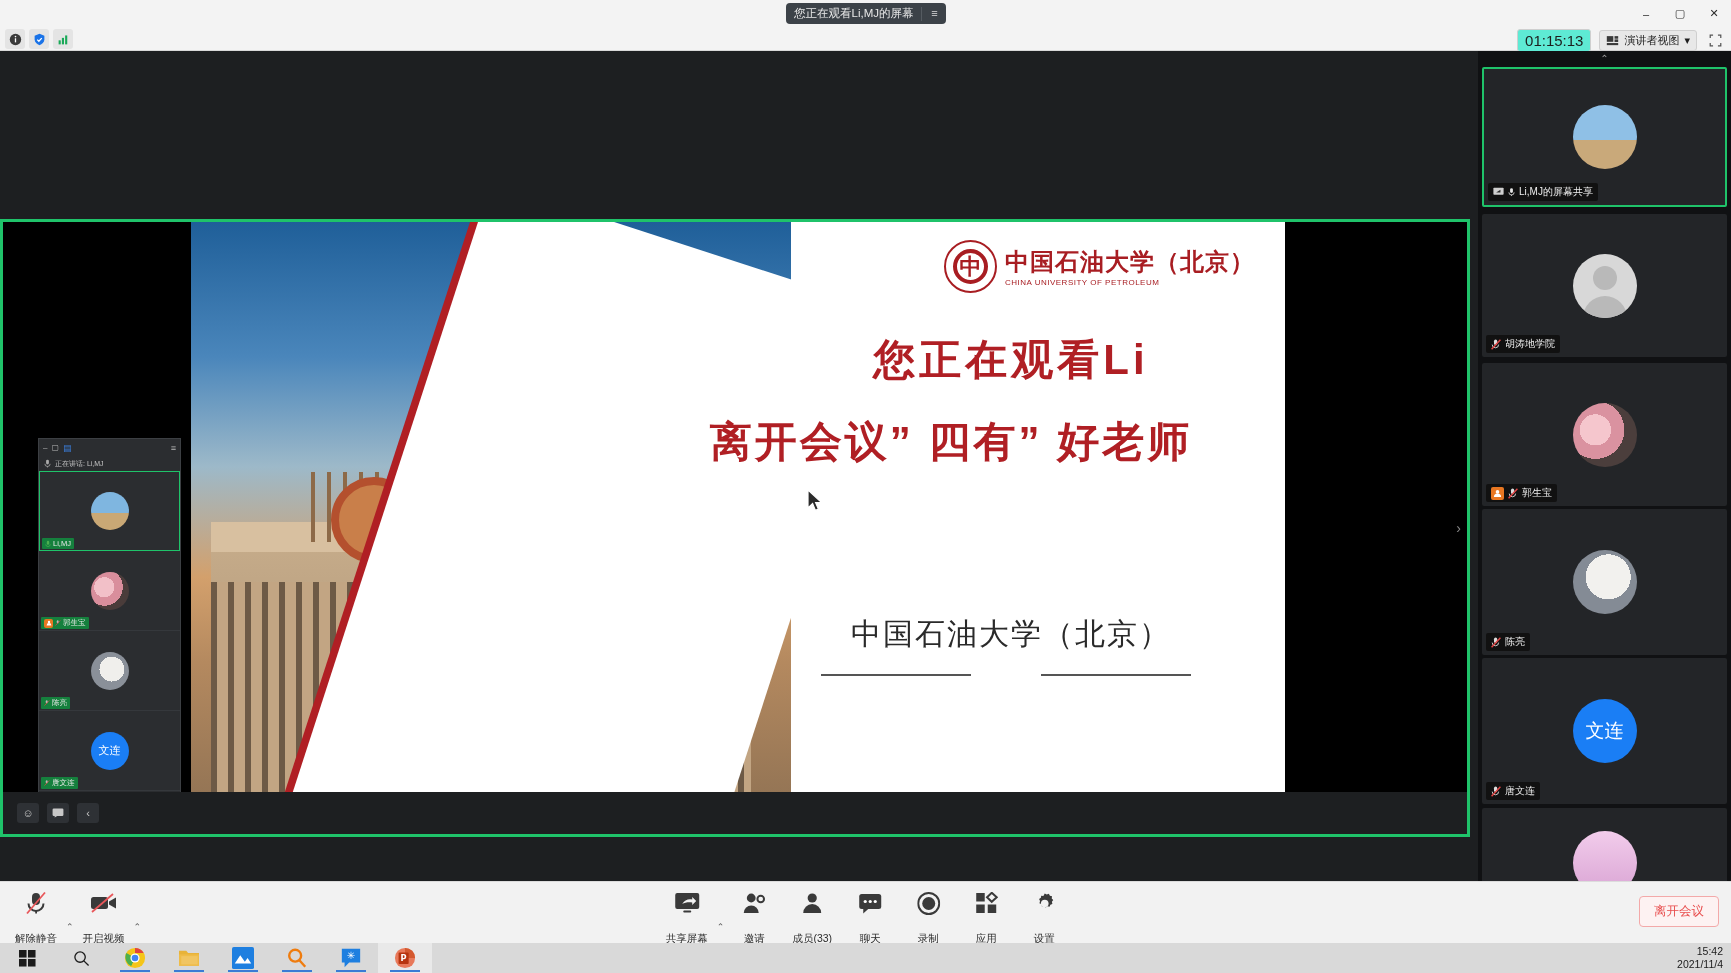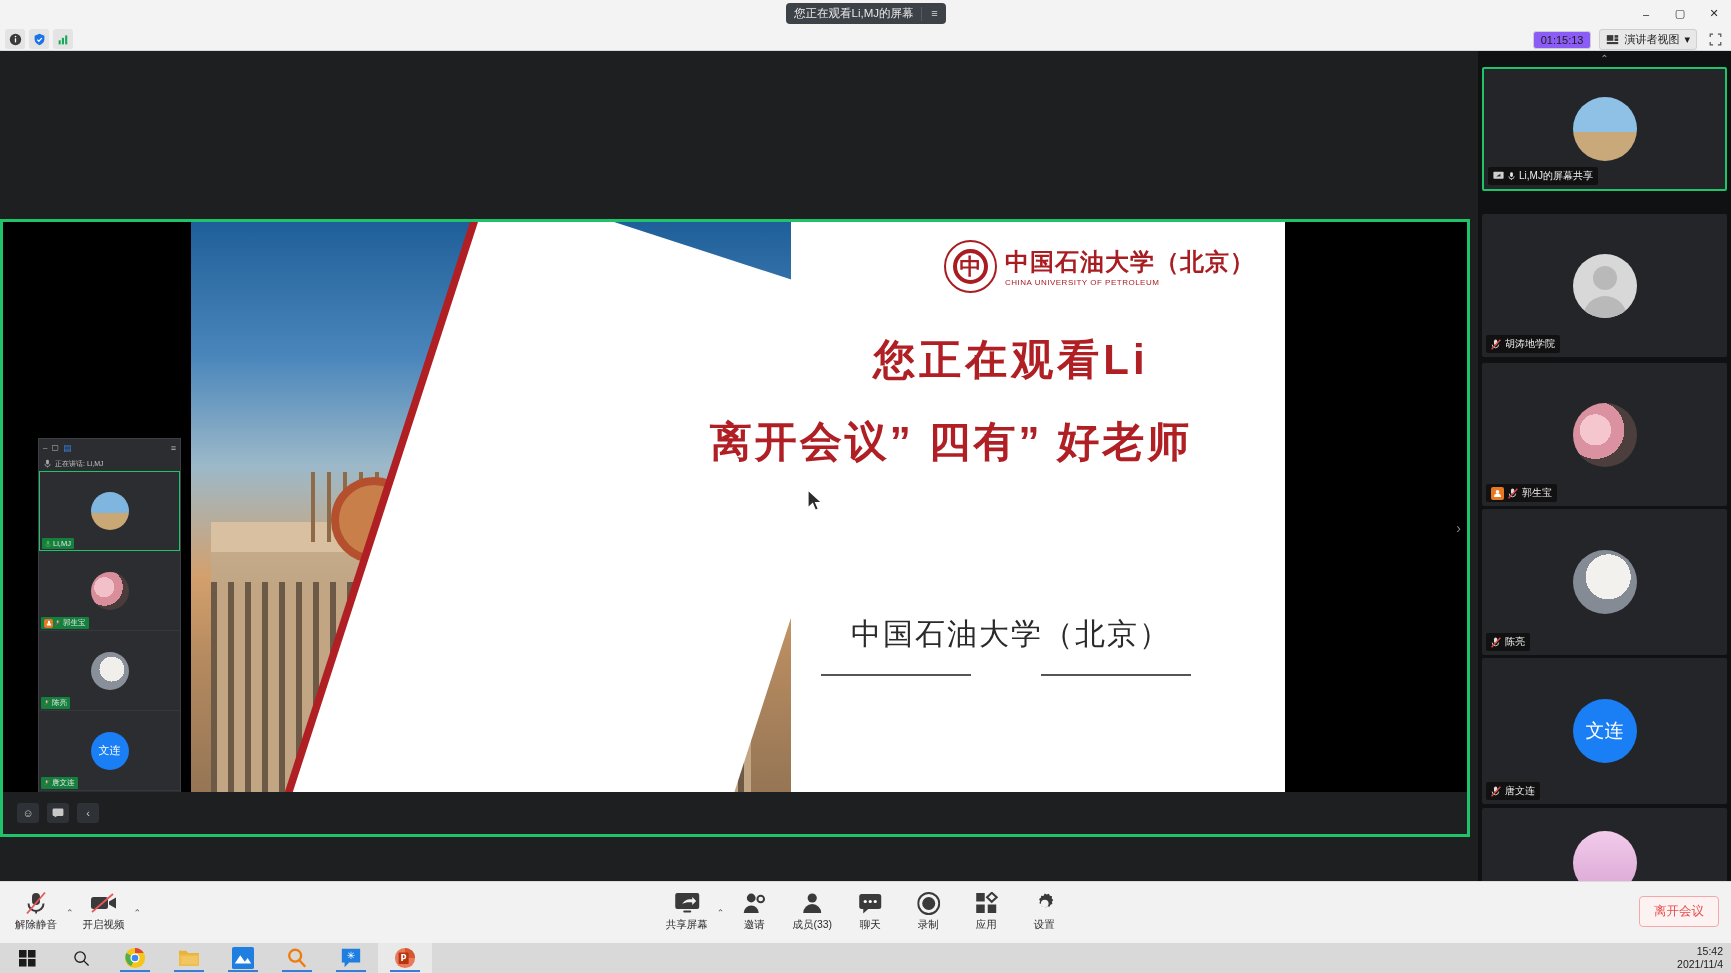--- a/index.html
+++ b/index.html
@@ -44,22 +44,22 @@
   }
   .subbar-left { position: absolute; left: 5px; top: 2px; display: flex; gap: 4px; }
   .sb-btn {
     width: 20px; height: 20px; border-radius: 3px; background: #e4e4e4;
     display: flex; align-items: center; justify-content: center;
   }
   .subbar-right {
     position: absolute; right: 6px; top: 2px; display: flex; align-items: center; gap: 8px;
   }
   .timer-box {
-    background: #8b5cf6; border: 1px solid #cfcfcf; border-radius: 3px;
-    font-size: 11px; color: #1d1d1d; padding: 2px 7px; font-family: "Liberation Sans", sans-serif;
+    background: #5eead4; border: 1px solid #cfcfcf; border-radius: 3px;
+    font-size: 15px; color: #1d1d1d; padding: 2px 7px; font-family: "Liberation Sans", sans-serif;
   }
   .view-box {
     background: #e8e8e8; border: 1px solid #cfcfcf; border-radius: 3px;
     font-size: 11px; color: #1d1d1d; padding: 2px 6px;
     display: flex; align-items: center; gap: 5px;
   }
   .fs-box { width: 20px; height: 18px; display:flex;align-items:center;justify-content:center; }
 
   
   .stage {
@@ -239,21 +239,21 @@
   .mtoolbar {
     position:absolute; left:0; top:881px; width:1731px; height:62px;
     background:#f2f2f2; border-top:1px solid #dcdcdc;
   }
   .mt-left { position:absolute; left:8px; top:6px; display:flex; align-items:flex-end; gap:2px; }
   .mt-center {
     position:absolute; left:50%; transform:translateX(-50%); top:6px;
     display:flex; align-items:flex-end; gap:2px;
   }
   .mt-item {
-    width:56px; display:flex; flex-direction:column; align-items:center; gap:3px;
+    width:56px; display:flex; flex-direction:column; align-items:center; gap:17px;
     padding-top:3px;
   }
   .mt-ico { height:24px; display:flex; align-items:center; justify-content:center; }
   .mt-lbl { font-size:10.5px; color:#2c2c2c; white-space:nowrap; }
   .mt-caret { font-size:9px; color:#555; padding-bottom:14px; }
   .leave-btn {
     position:absolute; right:12px; top:14px; border:1px solid #f3a9a9;
     color:#e84c4c; background:#fdf2f2; border-radius:4px;
     font-size:12.5px; padding:6px 14px;margin-left:12px;
   }
@@ -469,21 +469,21 @@
     </div>
 
     <svg class="cursor" viewBox="0 0 18 24">
       <path d="M2 1 L2 19 L6.6 14.6 L9.4 21.4 L12.4 20.1 L9.6 13.5 L15.6 13.5 Z" fill="#2b2b2b" stroke="#fff" stroke-width="1.2"></path>
     </svg>
   </div>
 
   <div class="rail">
     <div class="rail-top-arrow">⌃</div>
 
-    <div class="rail-tile speaking" style="top:16px;height:124px;">
+    <div class="rail-tile speaking" style="top:16px;height:140px;">
       <div class="rail-av" style="background:linear-gradient(#8fc0e6 0 55%,#c9a97a 55% 100%);"></div>
       <div class="rail-name">
         <svg width="11" height="10" viewBox="0 0 14 12">
             <rect x="0.5" y="0.5" width="13" height="9" rx="1" fill="#cfcfcf"></rect>
             <path d="M4 6.5 L9.5 3 L9.5 6.5 Z" fill="#2a2a2a"></path>
           </svg>
         <svg width="7" height="10" viewBox="0 0 8 10">
             <rect x="2.4" y="0.6" width="3.2" height="5.4" rx="1.6" fill="#e4e4e4"></rect>
             <path d="M1 5.4 a3 3 0 0 0 6 0" stroke="#e4e4e4" stroke-width="0.9" fill="none"></path>
             <rect x="3.6" y="8" width="0.8" height="1.6" fill="#e4e4e4"></rect>

